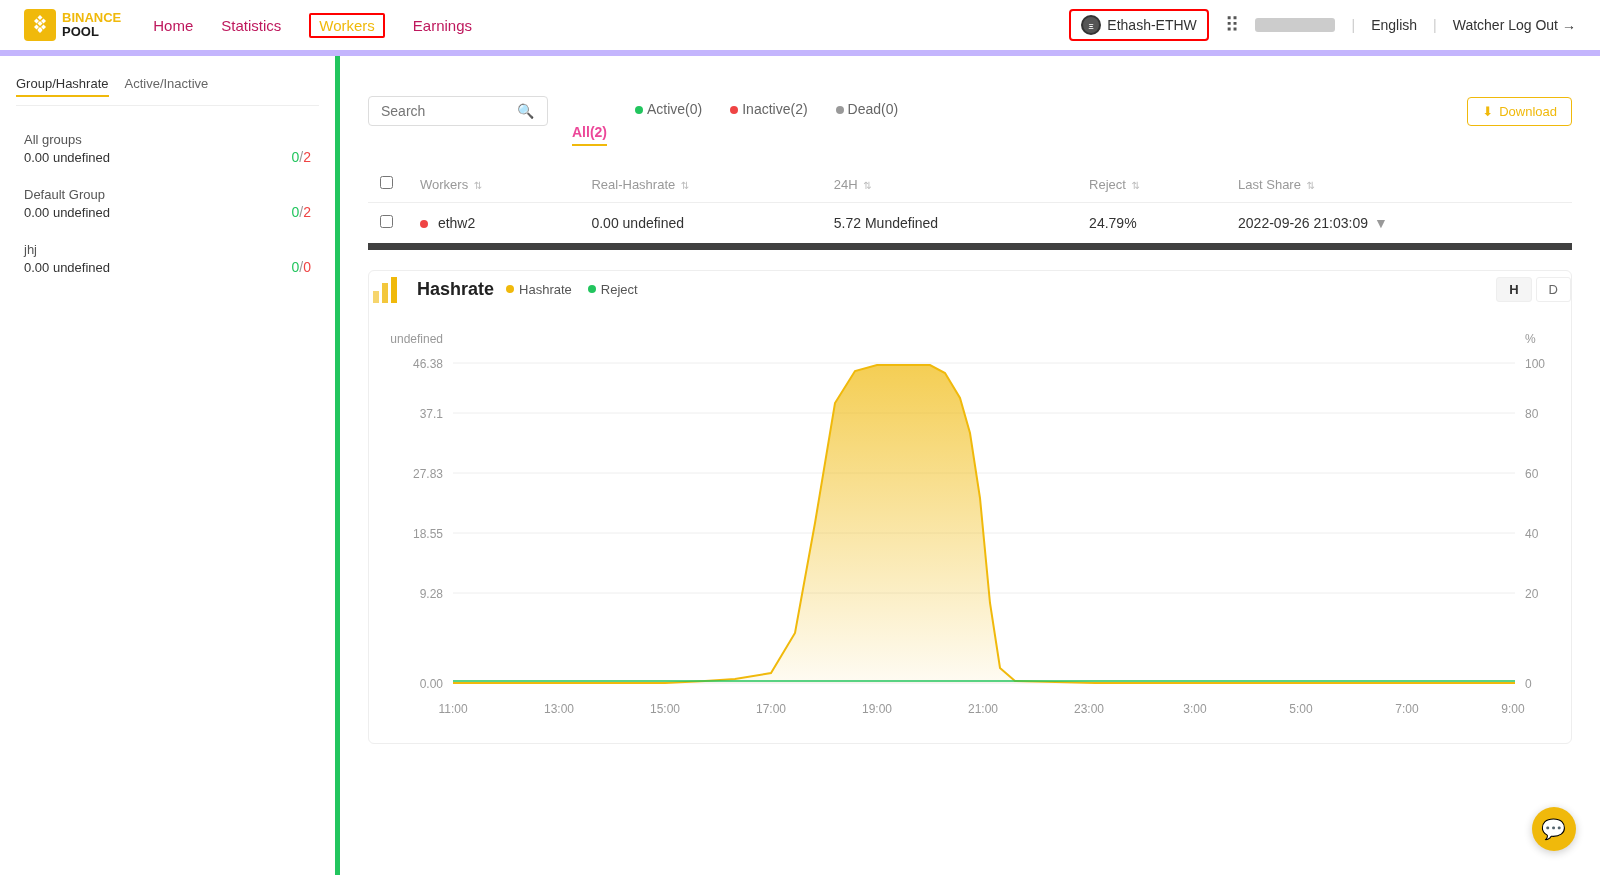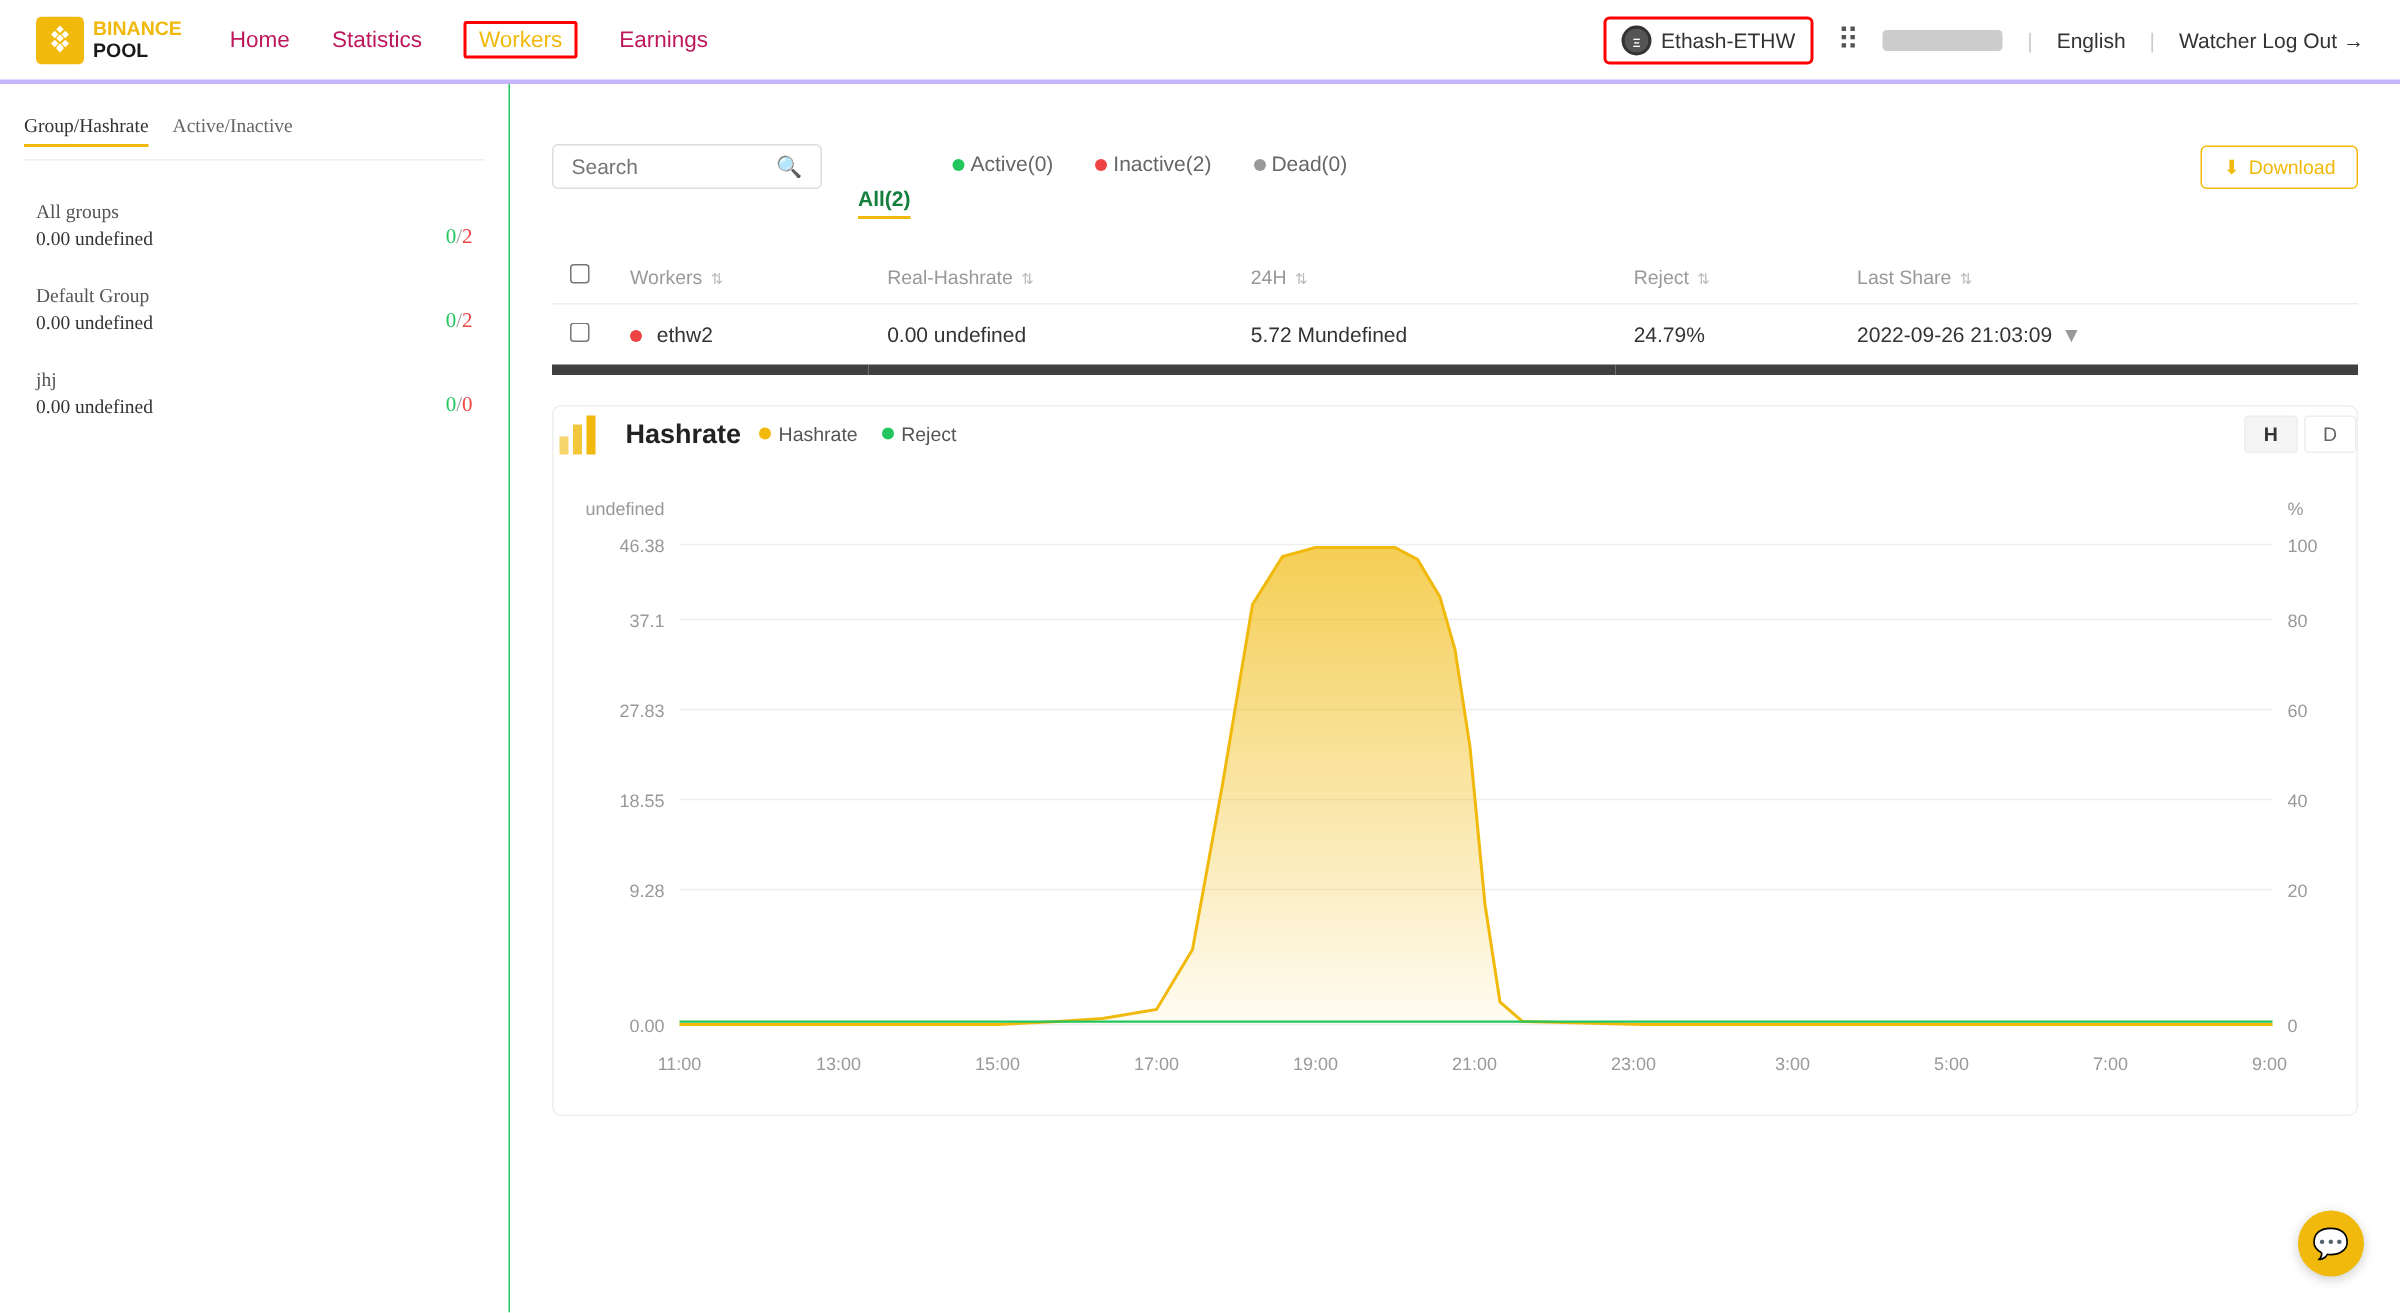--- a/index.html
+++ b/index.html
@@ -4,21 +4,21 @@
   <style>
     * { box-sizing: border-box; margin: 0; padding: 0; }
     body { font-family: -apple-system, BlinkMacSystemFont, 'Segoe UI', sans-serif; background: #fff; color: #333; font-size: 14px; }
 
     
     .header {
       display: flex;
       align-items: center;
       height: 56px;
       padding: 0 24px;
-      border-bottom: 3px solid #c4b5fd;
+      border-bottom: 6px solid #c4b5fd;
       background: #fff;
     }
     .logo {
       display: flex;
       align-items: center;
       gap: 6px;
       margin-right: 32px;
     }
     .logo-icon {
       width: 32px;
@@ -94,24 +94,23 @@
     
     .main-layout {
       display: flex;
       height: calc(100vh - 56px);
     }
 
     
     .sidebar {
       width: 340px;
       min-width: 340px;
-      border-right: 1px solid #22c55e;
+      border-right: 5px solid #22c55e;
       padding: 20px 16px;
       overflow-y: auto;
-      font-family: Liberation Serif, serif;
     }
     .sidebar-tabs {
       display: flex;
       gap: 16px;
       margin-bottom: 16px;
       border-bottom: 1px solid #eee;
       padding-bottom: 8px;
     }
     .sidebar-tab {
       color: #666;
@@ -179,21 +178,21 @@
     .search-icon { color: #999; font-size: 14px; }
     .filter-tabs { display: flex; gap: 28px; align-items: center; }
     .filter-tab {
       font-size: 14px;
       color: #666;
       cursor: pointer;
       padding-bottom: 4px;
       white-space: nowrap;
     }
     .filter-tab.active {
-      color: #15803d;
+      color: #ec4899;
       font-weight: 600;
       border-bottom: 2px solid #F0B90B;
       margin-top: 48px;
     }
     .dot { display: inline-block; width: 8px; height: 8px; border-radius: 50%; margin-right: 4px; }
     .dot-green { background: #22c55e; }
     .dot-red { background: #ef4444; }
     .dot-gray { background: #999; }
     .download-btn {
       margin-left: auto;

